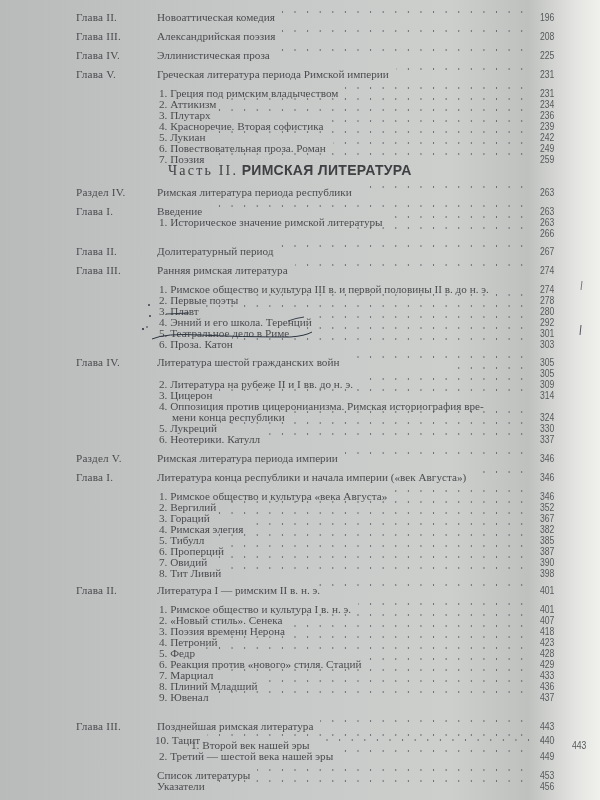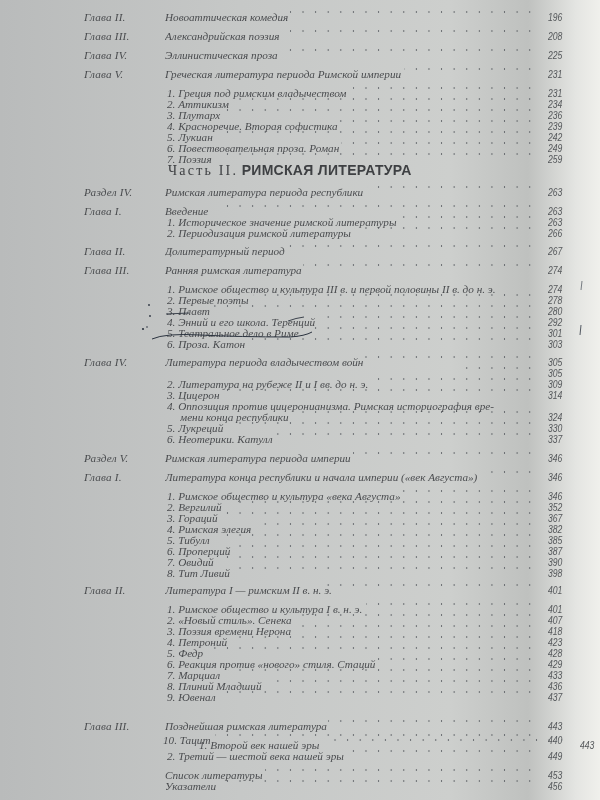--- a/index.html
+++ b/index.html
@@ -3,21 +3,21 @@
 <meta charset="utf-8">
 <style>
   html, body { margin: 0; padding: 0; }
   body {
     width: 600px; height: 800px; overflow: hidden; position: relative;
     background: linear-gradient(90deg, #b9bbbb 0%, #c6c8c7 40%, #cdcfcd 75%, #bfc1bf 88%, #e4e5e2 96%, #f0f0ec 100%);
     font-family: "Liberation Serif", "DejaVu Serif", serif;
     color: #4a4c4f;
   }
   .page { position: absolute; left: 0; top: 0; width: 600px; height: 800px; }
-  .row { position: absolute; left: 8px; width: 534px; height: 14px; font-size: 11.2px; line-height: 14px; white-space: nowrap; font-style: italic; }
+  .row { position: absolute; left: 0; width: 534px; height: 14px; font-size: 11.2px; line-height: 14px; white-space: nowrap; }
   .lbl { position: absolute; left: 76px; top: 0; letter-spacing: 0.2px; }
   .title { position: absolute; top: 0; overflow: hidden; }
   .title.main { left: 157px; width: 372px; }
   .title.sub  { left: 159px; width: 370px; }
   .title span.t { background: transparent; padding-right: 3px; position: relative; z-index: 2; }
   .leader {
     position: absolute; top: 0; right: 72px; height: 14px;
     background-image: radial-gradient(circle, #6d7074 0.8px, transparent 1.1px);
     background-size: 12.6px 14px; background-position: right 9px;
     z-index: 1;
@@ -118,21 +118,20 @@
         <span class="pg">263</span>
       </div>
       <div class="row" style="top: 215px;">
         <span class="lbl"></span>
         <div class="title sub"><span class="t">1. Историческое значение римской литературы</span></div>
         <span class="leader" style="left: 390px; right: auto; width: 138px;"></span>
         <span class="pg">263</span>
       </div>
       <div class="row" style="top: 226px;">
         <span class="lbl"></span>
-        <div class="title sub"><span class="t">2. Периодизация римской литературы</span></div>
         <span class="leader" style="left: 346px; right: auto; width: 182px;"></span>
         <span class="pg">266</span>
       </div>
       <div class="row" style="top: 244px;">
         <span class="lbl">Глава II.</span>
         <div class="title main"><span class="t">Долитературный период</span></div>
         <span class="leader" style="left: 281px; right: auto; width: 247px;"></span>
         <span class="pg">267</span>
       </div>
       <div class="row" style="top: 263px;">
@@ -171,21 +170,21 @@
         <span class="pg">301</span>
       </div>
       <div class="row" style="top: 337px;">
         <span class="lbl"></span>
         <div class="title sub"><span class="t">6. Проза. Катон</span></div>
         <span class="leader" style="left: 240px; right: auto; width: 288px;"></span>
         <span class="pg">303</span>
       </div>
       <div class="row" style="top: 355px;">
         <span class="lbl">Глава IV.</span>
-        <div class="title main"><span class="t">Литература периода владычеством войн</span></div>
+        <div class="title main"><span class="t">Литература шестой гражданских войн</span></div>
         <span class="leader" style="left: 350px; right: auto; width: 178px;"></span>
         <span class="pg">305</span>
       </div>
       <div class="row" style="top: 366px;">
         <span class="lbl"></span>
         <span class="leader" style="left: 457px; right: auto; width: 71px;"></span>
         <span class="pg">305</span>
       </div>
       <div class="row" style="top: 377px;">
         <span class="lbl"></span>

